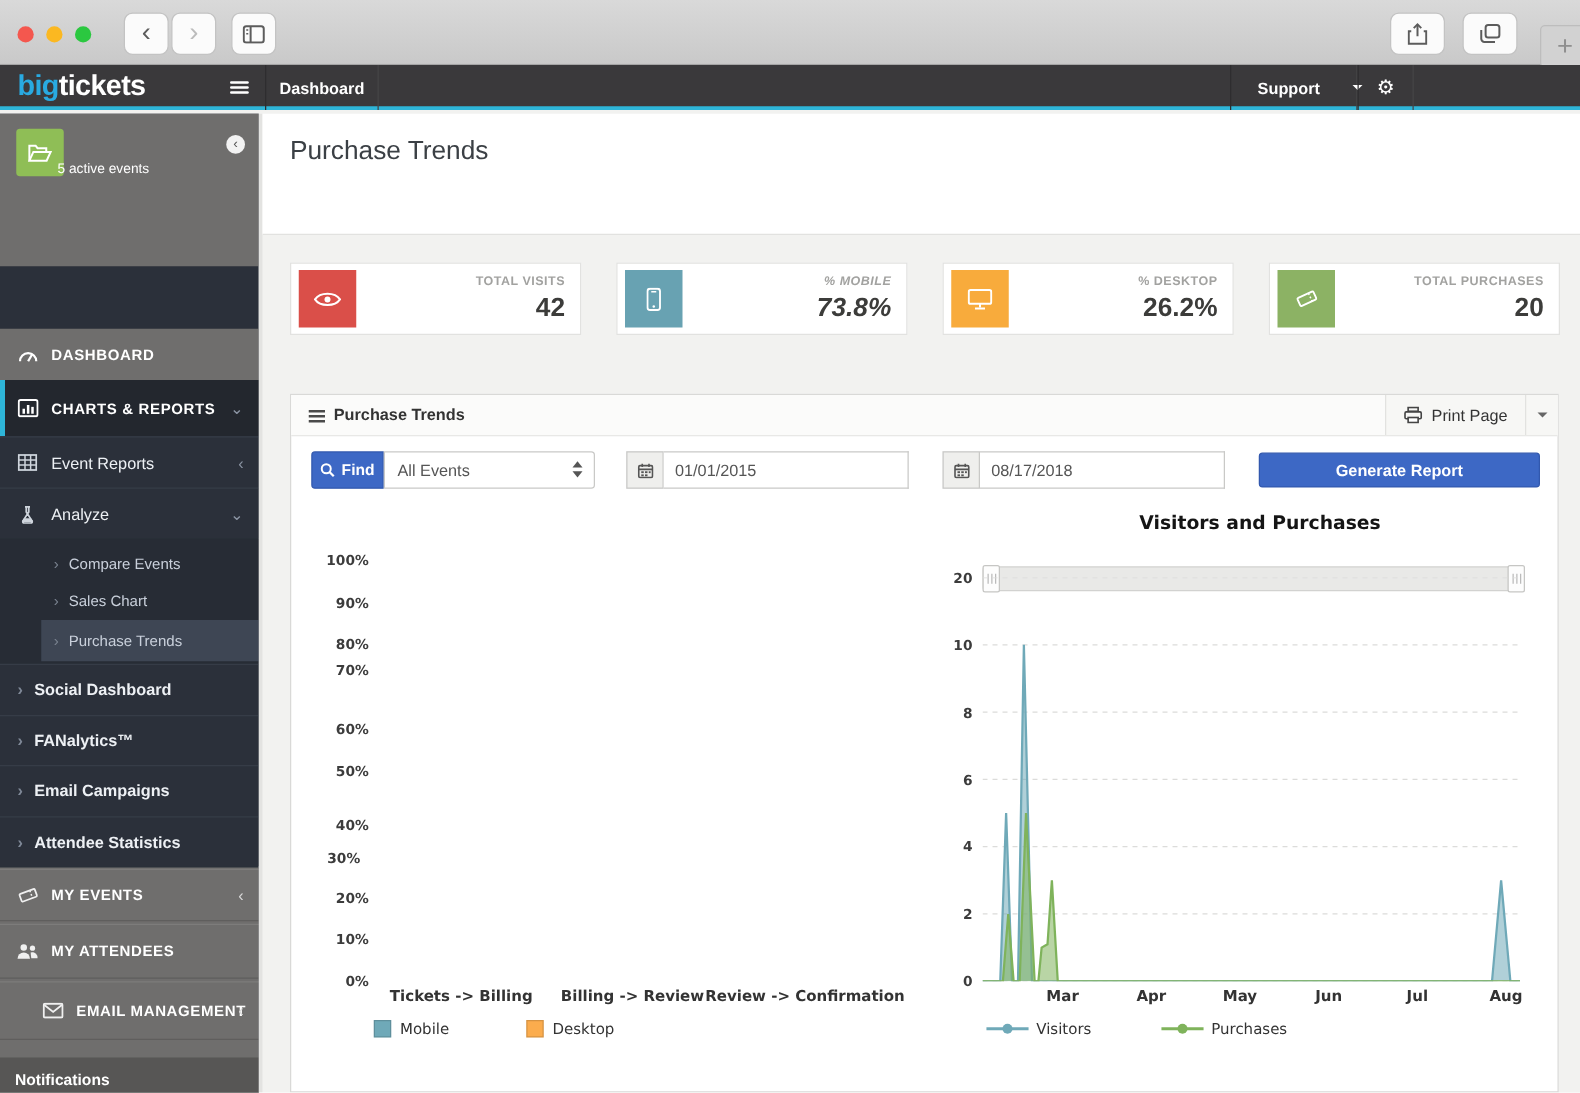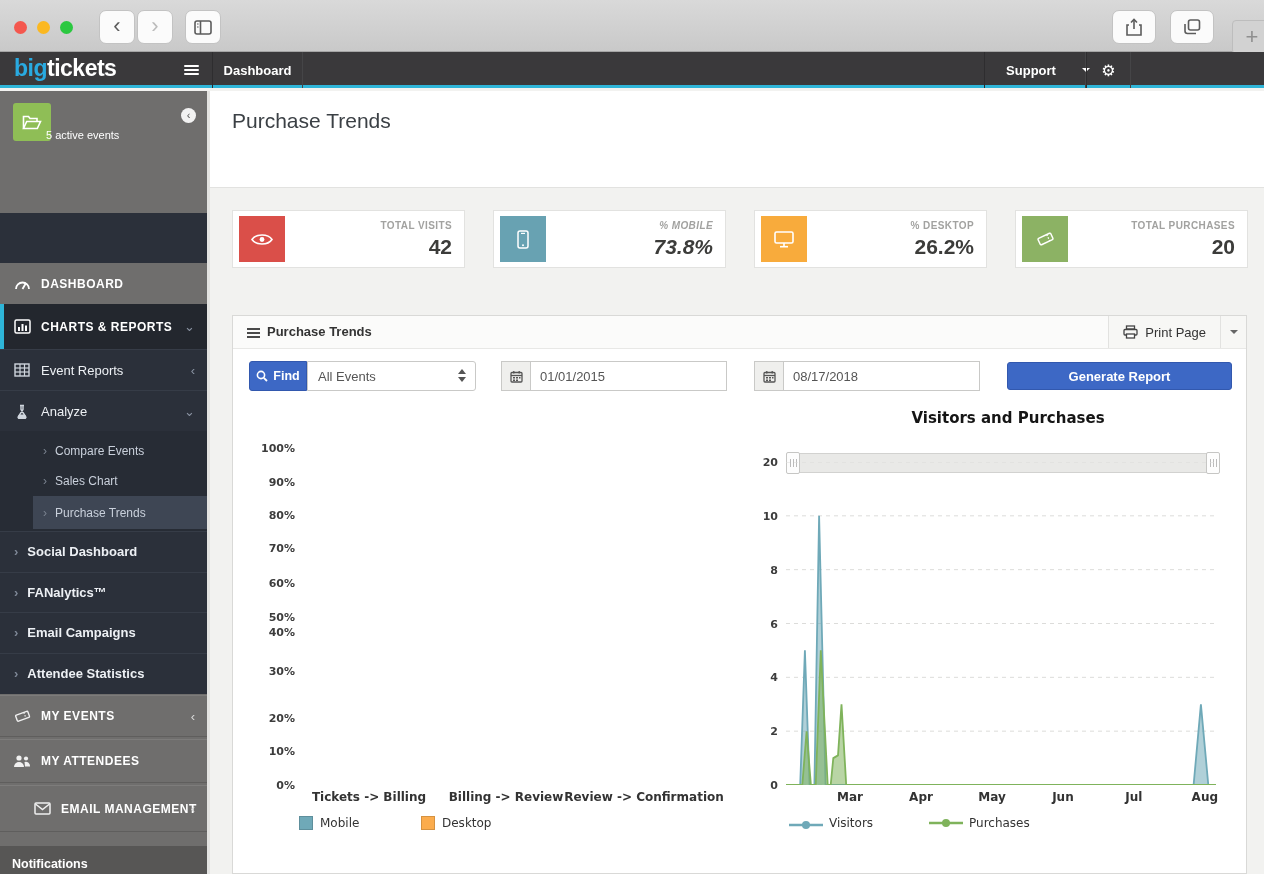--- a/index.html
+++ b/index.html
@@ -435,25 +435,25 @@
         </svg>
     </div>
     <div class="date-input">08/17/2018</div>
   </div>
   <div class="gen-btn btn-blue">Generate Report</div>
 
   <div class="ytickcol" style="left:22px;top:132px;height:337px;" id="bar-yaxis">
       <div class="ytick" style="position: absolute; bottom: -7px;">0%</div>
       <div class="ytick" style="position: absolute; bottom: 26.7px;">10%</div>
       <div class="ytick" style="position: absolute; bottom: 60.4px;">20%</div>
-      <div class="ytick" style="position: absolute; bottom: 107px;">30%</div>
-      <div class="ytick" style="position: absolute; bottom: 146px;">40%</div>
+      <div class="ytick" style="position: absolute; bottom: 92px; text-align: center;">30%</div>
+      <div class="ytick" style="position: absolute; bottom: 118px;">40%</div>
       <div class="ytick" style="position: absolute; bottom: 161.5px;">50%</div>
       <div class="ytick" style="position: absolute; bottom: 195.2px;">60%</div>
-      <div class="ytick" style="position: absolute; bottom: 230px;">70%</div>
+      <div class="ytick" style="position: absolute; bottom: 242px;">70%</div>
       <div class="ytick" style="position: absolute; bottom: 262.6px;">80%</div>
       <div class="ytick" style="position: absolute; bottom: 296.3px;">90%</div>
       <div class="ytick" style="position: absolute; bottom: 330px;">100%</div>
     </div>
   <div id="bar-cats">
       <div class="cat-label" style="left: 51px;">Tickets -&gt; Billing</div>
       <div class="cat-label" style="left: 188px;">Billing -&gt; Review</div>
       <div class="cat-label" style="left: 326px;">Review -&gt; Confirmation</div>
     </div>
   <div class="legend-item" style="left:66px;">
@@ -497,21 +497,21 @@
       <polyline points="0.0,323.0 16.3,323.0 20.6,269.2 24.9,323.0 29.7,323.0 34.8,188.4 41.7,323.0 44.7,323.0 47.3,296.1 52.0,293.4 55.5,242.3 60.2,323.0 430.0,323.0" fill="none" stroke="#7fb35b" stroke-width="1.8"></polyline>
     </svg>
   <div class="xaxis" id="line-xaxis">
       <span style="left: 64.07px;">Mar</span>
       <span style="left: 135.02px;">Apr</span>
       <span style="left: 205.97px;">May</span>
       <span style="left: 276.92px;">Jun</span>
       <span style="left: 347.87px;">Jul</span>
       <span style="left: 418.82px;">Aug</span>
     </div>
-  <div class="legend-item" style="left:556px;align-items:flex-end;">
+  <div class="legend-item" style="left:556px;">
     <svg width="34" height="10" viewBox="0 0 34 10" style="margin-right:6px;">
         <line x1="0" y1="5" x2="34" y2="5" stroke="#6fa9b8" stroke-width="2.5"></line>
         <circle cx="17" cy="5" r="4" fill="#6fa9b8"></circle>
       </svg>
     <span>Visitors</span>
   </div>
   <div class="legend-item" style="left:696px;">
     <svg width="34" height="10" viewBox="0 0 34 10" style="margin-right:6px;">
         <line x1="0" y1="5" x2="34" y2="5" stroke="#7fb35b" stroke-width="2.5"></line>
         <circle cx="17" cy="5" r="4" fill="#7fb35b"></circle>

